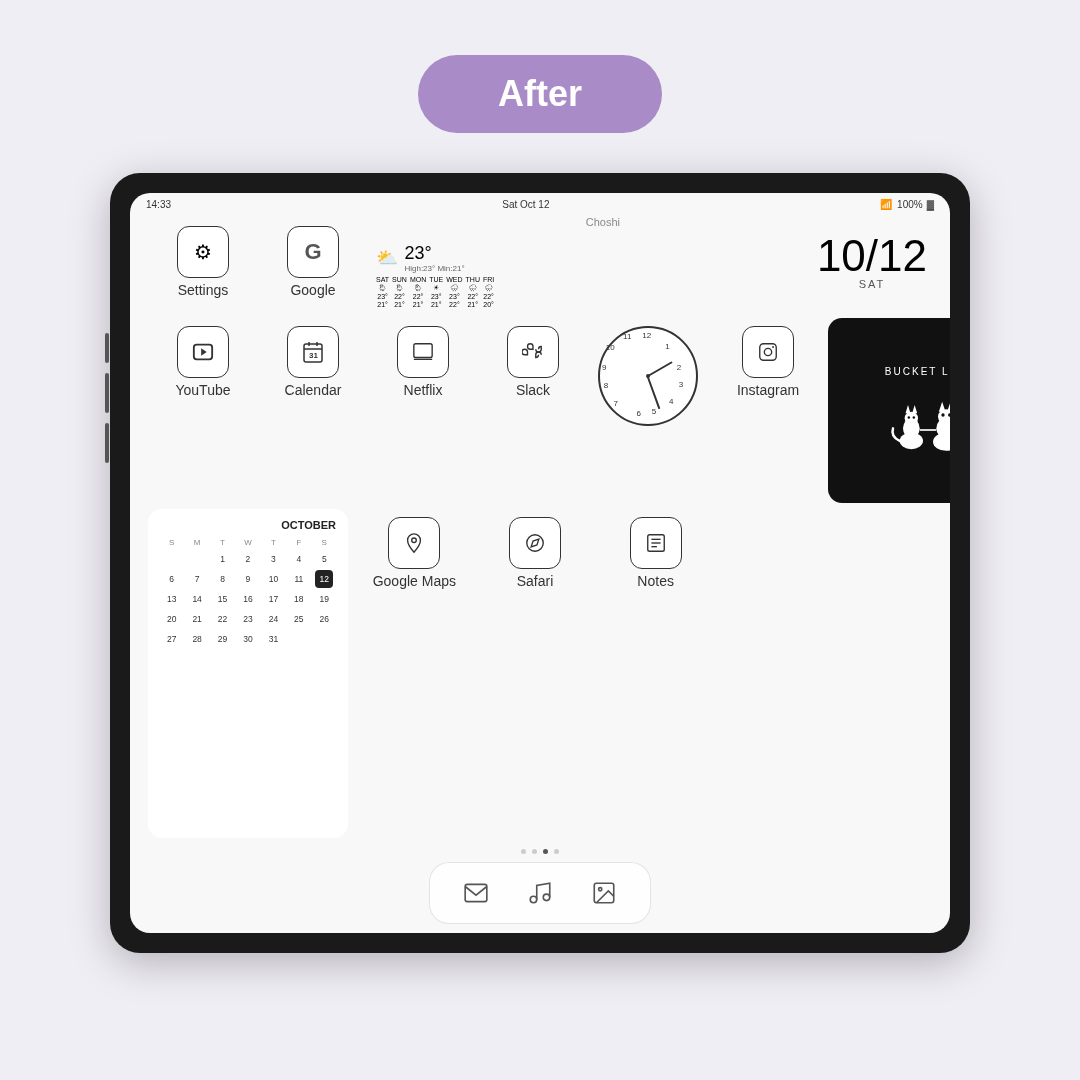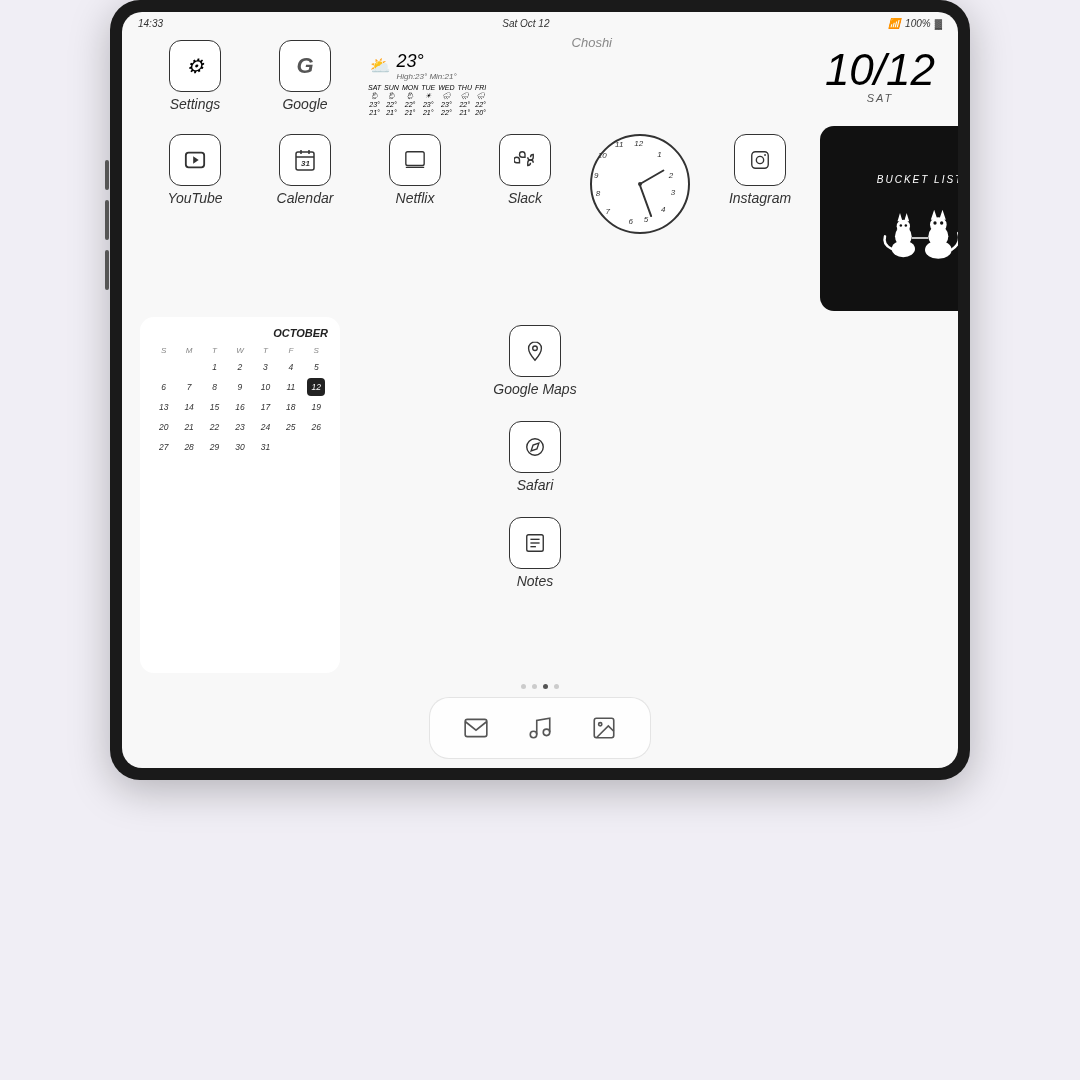--- a/index.html
+++ b/index.html
@@ -25,24 +25,23 @@
       margin-top: 55px;
       margin-bottom: 40px;
     }
 
     
     .ipad-frame {
       width: 860px;
       height: 780px;
       background: #1a1a1a;
       border-radius: 30px;
-      padding: 12px;
+      padding: 20px;
       position: relative;
       box-shadow: 0 10px 40px rgba(0,0,0,0.25);
-      font-style: italic;
     }
 
     .ipad-screen {
       width: 100%;
       height: 100%;
       background: #f8f8f8;
       border-radius: 20px;
       overflow: hidden;
       position: relative;
     }
@@ -304,20 +303,21 @@
       flex-direction: column;
       align-items: center;
       width: 1080px;
     }
   </style>
 </head>
 <body>
 
 <div class="page-wrapper">
 
+  <div class="after-badge">After</div>
 
   <div class="ipad-frame">
     <div class="ipad-btn-left"></div>
     <div class="ipad-vol-up"></div>
     <div class="ipad-vol-down"></div>
 
     <div class="ipad-screen">
 
       <div class="status-bar">
         <span>14:33</span>
@@ -337,21 +337,21 @@
             <div class="app-icon-box">⚙</div>
             <span class="app-label">Settings</span>
           </div>
 
           <div class="app-icon">
             <div class="app-icon-box" style="font-weight:700; font-size:22px; color:#555;">G</div>
             <span class="app-label">Google</span>
           </div>
 
           <div style="padding: 4px 8px; font-size:9px;">
-            <div style="font-size:13px; color:#888; text-align:right; margin-bottom:1px;">Choshi</div>
+            <div style="font-size:11px; color:#888; text-align:right; margin-bottom:15px;">Choshi</div>
             <div style="display:flex; align-items:center; gap:6px;">
               <span style="font-size:18px;">⛅</span>
               <div>
                 <div style="font-size:18px; font-weight:300;">23°</div>
                 <div style="font-size:8px; color:#666;">High:23° Min:21°</div>
               </div>
             </div>
             <div style="display:flex; gap:3px; margin-top:3px;">
               <div class="forecast-day">
                   <span>SAT</span>
@@ -567,21 +567,21 @@
               <div class="cal-day">27</div>
               <div class="cal-day">28</div>
               <div class="cal-day">29</div>
               <div class="cal-day">30</div>
               <div class="cal-day">31</div>
               <div class="cal-day empty"></div>
               <div class="cal-day empty"></div>
             </div>
           </div>
 
-          <div style="display: grid; grid-template-columns: repeat(1, 1fr); grid-template-rows: repeat(2, auto); align-content: start; gap: 8px;">
+          <div style="display: grid; grid-template-columns: repeat(3, 1fr); grid-template-rows: repeat(2, auto); align-content: start; gap: 8px;">
             <div class="app-icon">
               <div class="app-icon-box">
                 <svg width="22" height="22" viewBox="0 0 24 24" fill="none" stroke="#333" stroke-width="1.5">
                     <path d="M12 2C8.13 2 5 5.13 5 9c0 5.25 7 13 7 13s7-7.75 7-13c0-3.87-3.13-7-7-7z"></path>
                     <circle cx="12" cy="9" r="2.5"></circle>
                   </svg>
               </div>
               <span class="app-label">Google Maps</span>
             </div>
             <div class="app-icon">

